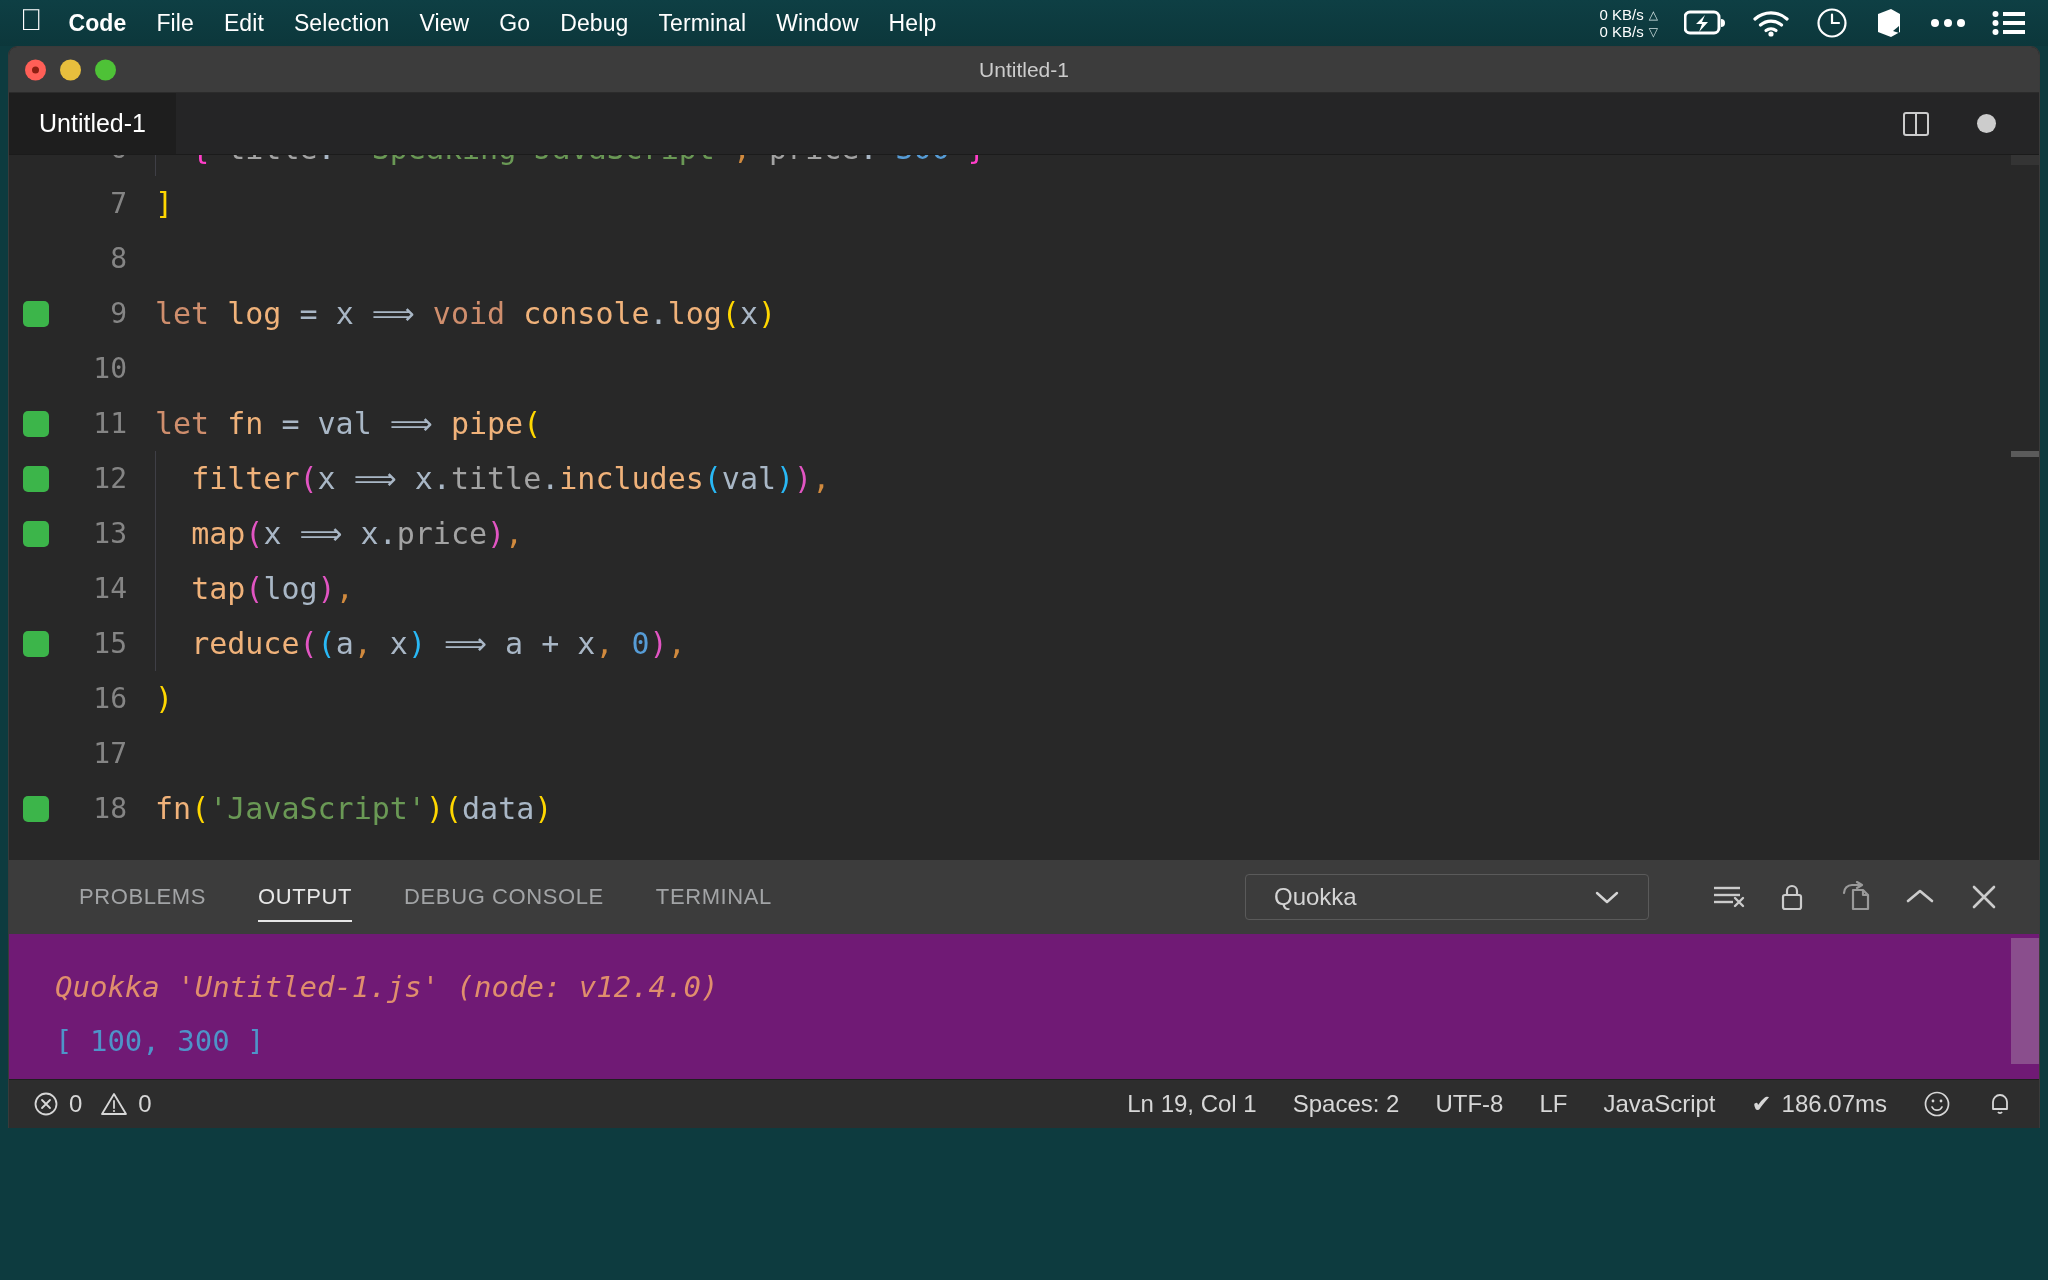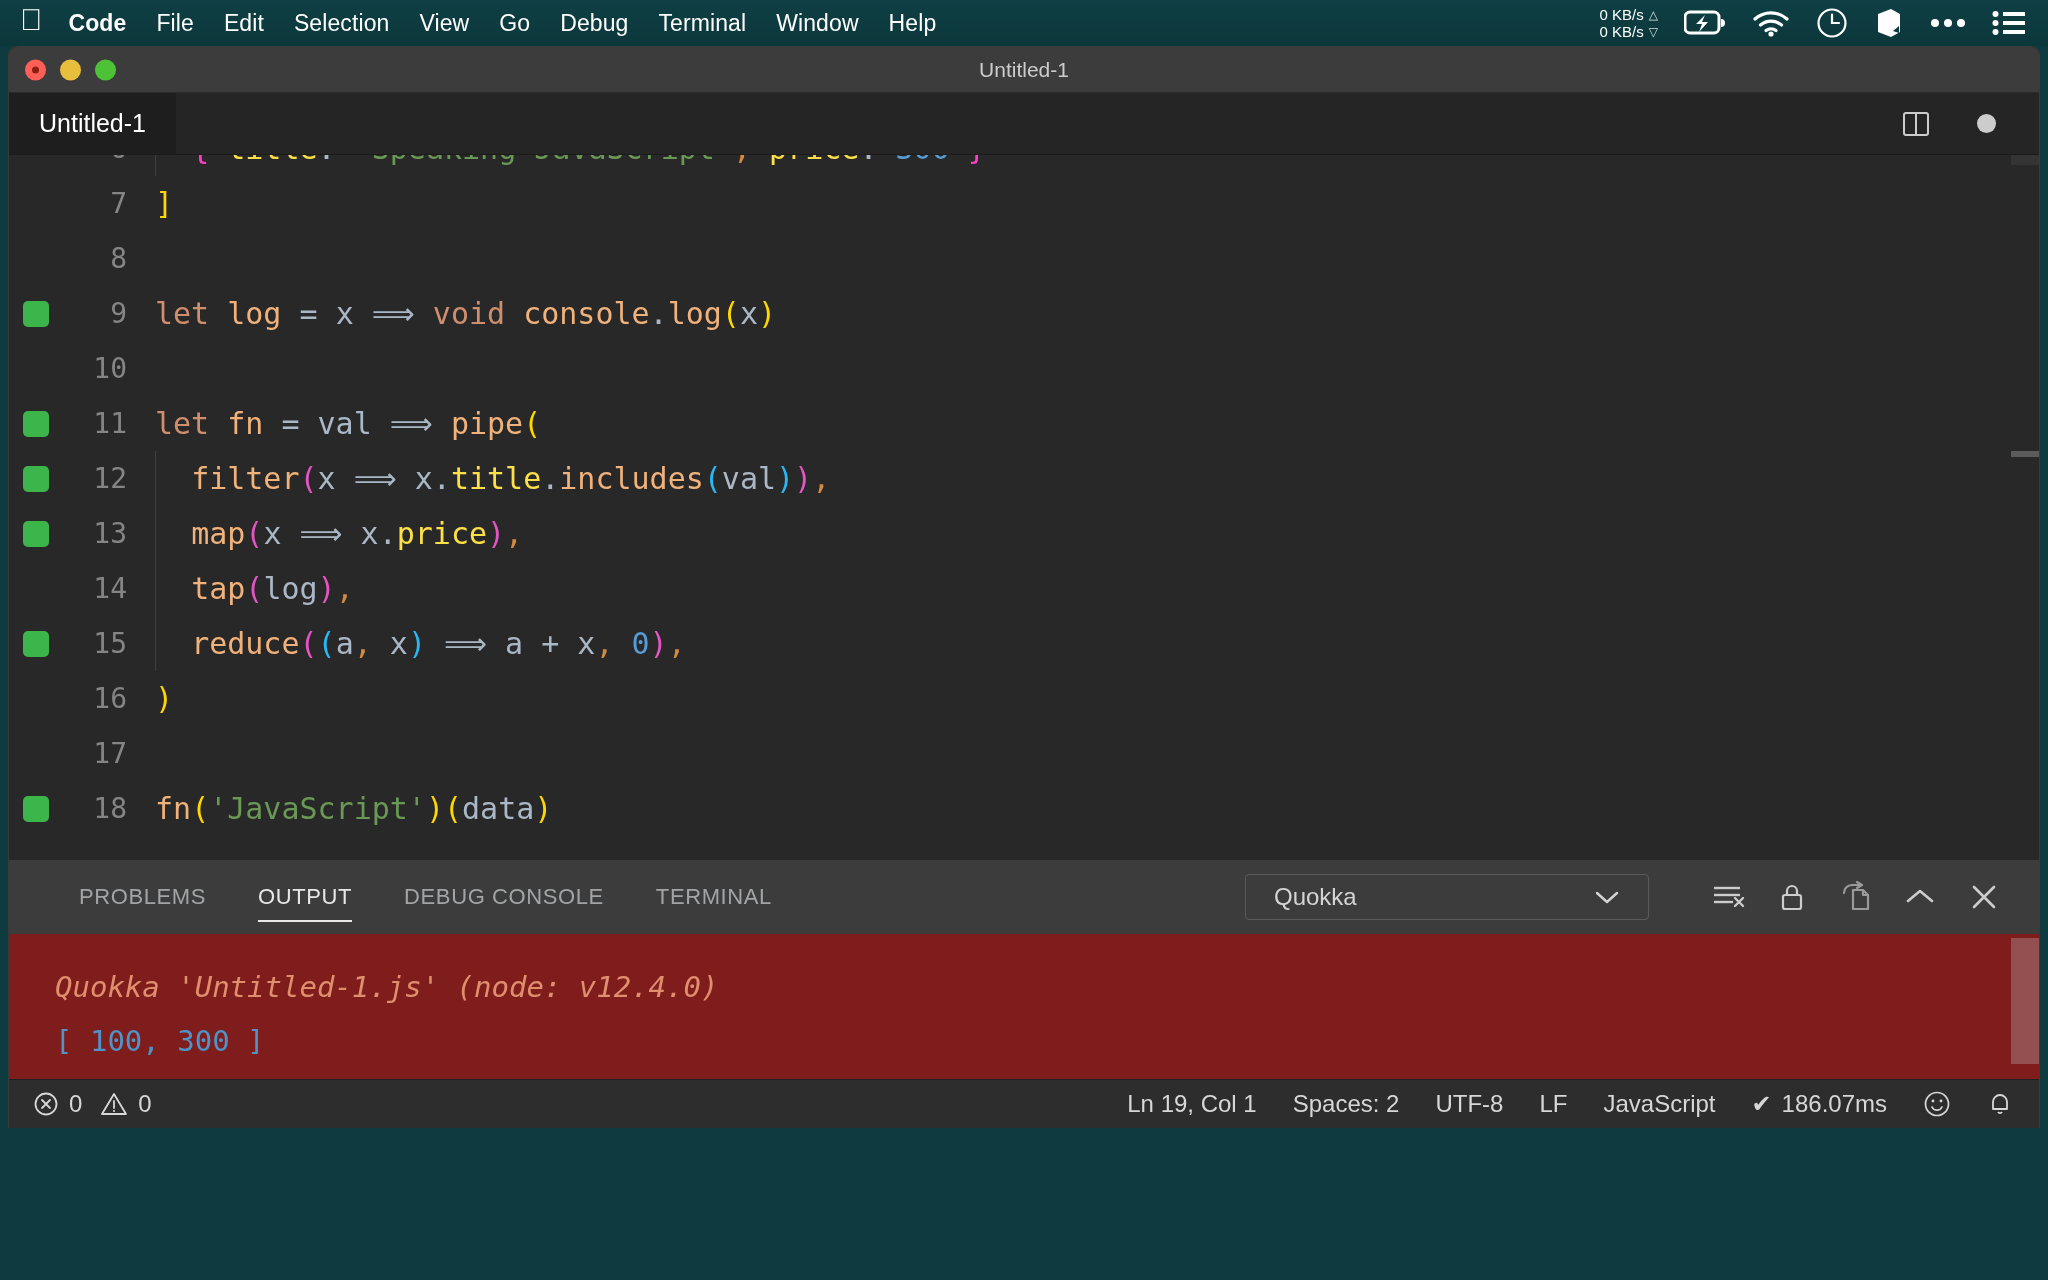--- a/index.html
+++ b/index.html
@@ -90,37 +90,37 @@
   }
   .codetext { white-space: pre; color: #b8c0c8; padding-left: 6px; }
   .indent-guide {
     position: absolute; top: 0; bottom: 0; width: 1px; background: #3f3f46;
   }
 
   
   .t-key      { color: #cf8e6d; }      
   .t-fnname   { color: #f0b27a; }      
   .t-var      { color: #a9b7c6; }      
-  .t-prop     { color: #fde047; }      
+  .t-prop     { color: #a3a3a3; }      
   .t-string   { color: #6a9955; }      
   .t-num      { color: #569cd6; }      
   .t-op       { color: #a9b7c6; }
   .t-comma    { color: #d18a3e; }
   .b-yellow   { color: #ffd700; }
   .b-pink     { color: #ff3ec8; }
   .b-cyan     { color: #29b8f5; }
   .b-magenta  { color: #e255c3; }
 
   
   #ed-scroll-track { position: absolute; right: 0; top: 0; width: 28px; height: 100%; }
   #ed-scroll-thumb { position: absolute; right: 0; width: 28px; background: rgba(200,200,200,.32); }
   #ed-overview-shade { position:absolute; right:0; top:0; width:28px; height:10px; background:rgba(255,255,255,.06); }
 
   
-  #panel { height: 368px; background: #7f1d1d; position: relative; }
+  #panel { height: 368px; background: #701a75; position: relative; }
   #panel-tabs {
     height: 74px; display: flex; align-items: center; padding-left: 44px; gap: 0;
     background: #3c3c3c;
   }
   .ptab {
     position: relative; height: 74px; display: flex; align-items: center;
     padding: 0 26px; font-size: 22px; color: #a2a4a6; letter-spacing: .6px;
   }
   .ptab.active { color: #e7e7e7; }
   .ptab.active::after {

